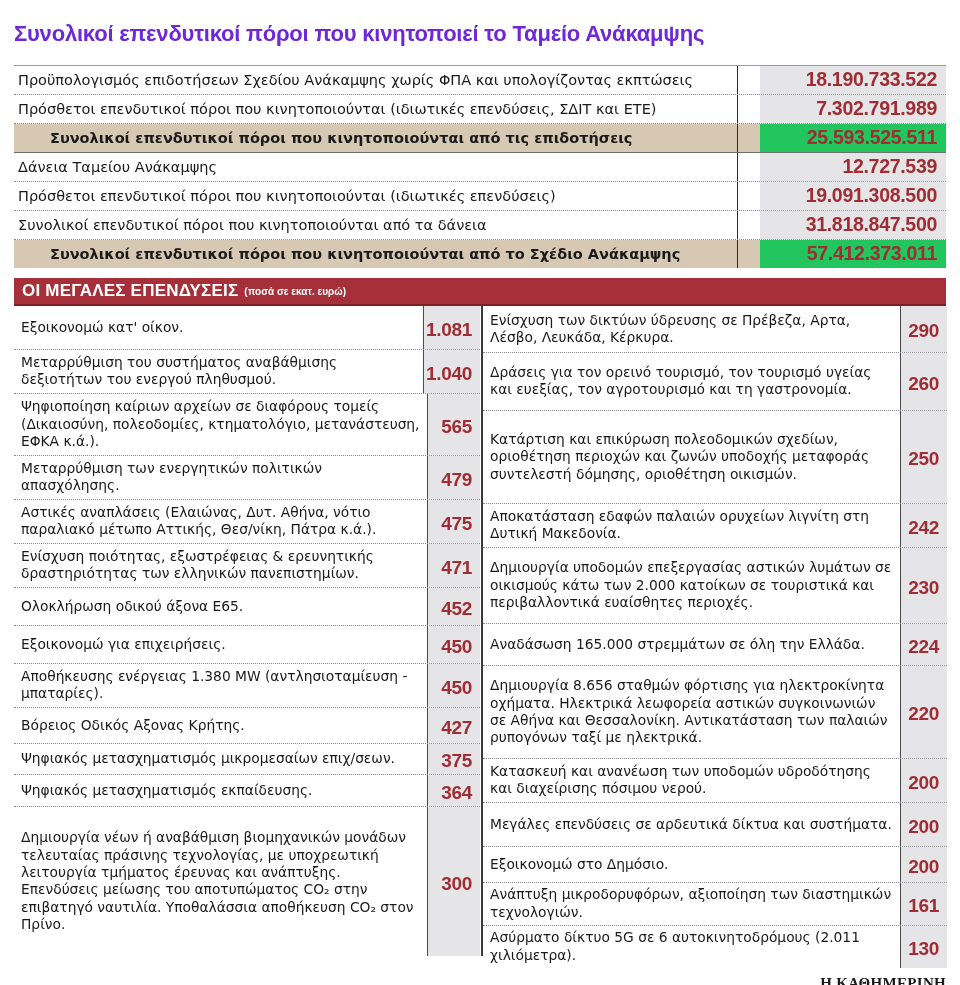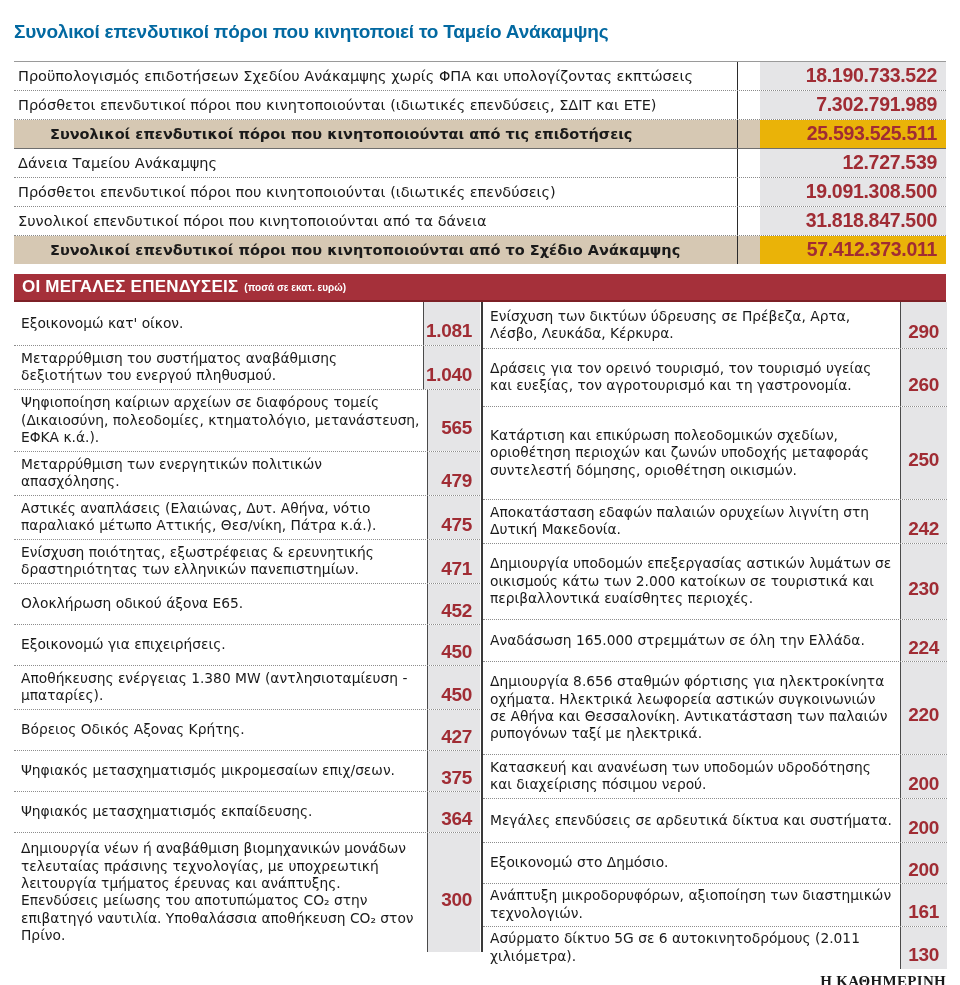--- a/index.html
+++ b/index.html
@@ -10,23 +10,23 @@
     font-family:"DejaVu Sans","Liberation Sans",sans-serif;
     color:#1a1a1a;
     overflow:hidden;
   }
   .page{position:relative;width:960px;height:985px;box-sizing:border-box;}
 
   
   .title{
     font-family:"Liberation Sans","DejaVu Sans",sans-serif;
     font-weight:bold;
-    font-size:19px;
+    font-size:22px;
     line-height:34px;
-    color:#0369a1;
+    color:#6d28d9;
     letter-spacing:-0.2px;
     padding:2px 0 0 14px;
     white-space:nowrap;
   }
 
   
   .sumtable{
     position:relative;
     margin:6px 14px 0 14px;
     border-top:1px solid #9a9a9a;
@@ -68,21 +68,21 @@
     justify-content:flex-end;
     font-family:"Liberation Sans","DejaVu Sans",sans-serif;
     font-weight:bold;
     font-size:19.5px;
     color:#a02c34;
     padding:2px 9px 3px 4px;
     box-sizing:border-box;
     letter-spacing:-0.3px;
     margin-left:8px;
   }
-  .srow.hl .svalue{background:#eab308;}
+  .srow.hl .svalue{background:#22c55e;}
 
   
   .redbar{
     margin:10px 14px 0 14px;
     background:#a5303a;
     color:#ffffff;
     height:26px;
     display:flex;
     align-items:center;
     padding:0 0 0 8px;
@@ -141,21 +141,21 @@
   .ivalue{
     flex:0 0 52px;
     background:#e5e5e7;
     display:flex;
     align-items:center;
     justify-content:flex-end;
     font-family:"Liberation Sans","DejaVu Sans",sans-serif;
     font-weight:bold;
     font-size:19px;
     color:#a02c34;
-    padding:16px 8px 2px 2px;
+    padding:6px 8px 2px 2px;
     box-sizing:border-box;
     letter-spacing:-0.3px;
   }
   .col.right .ivalue{flex:0 0 46px;}
 
   
   .footer{
     position:absolute;
     left:14px;right:14px;bottom:8px;
     display:flex;

